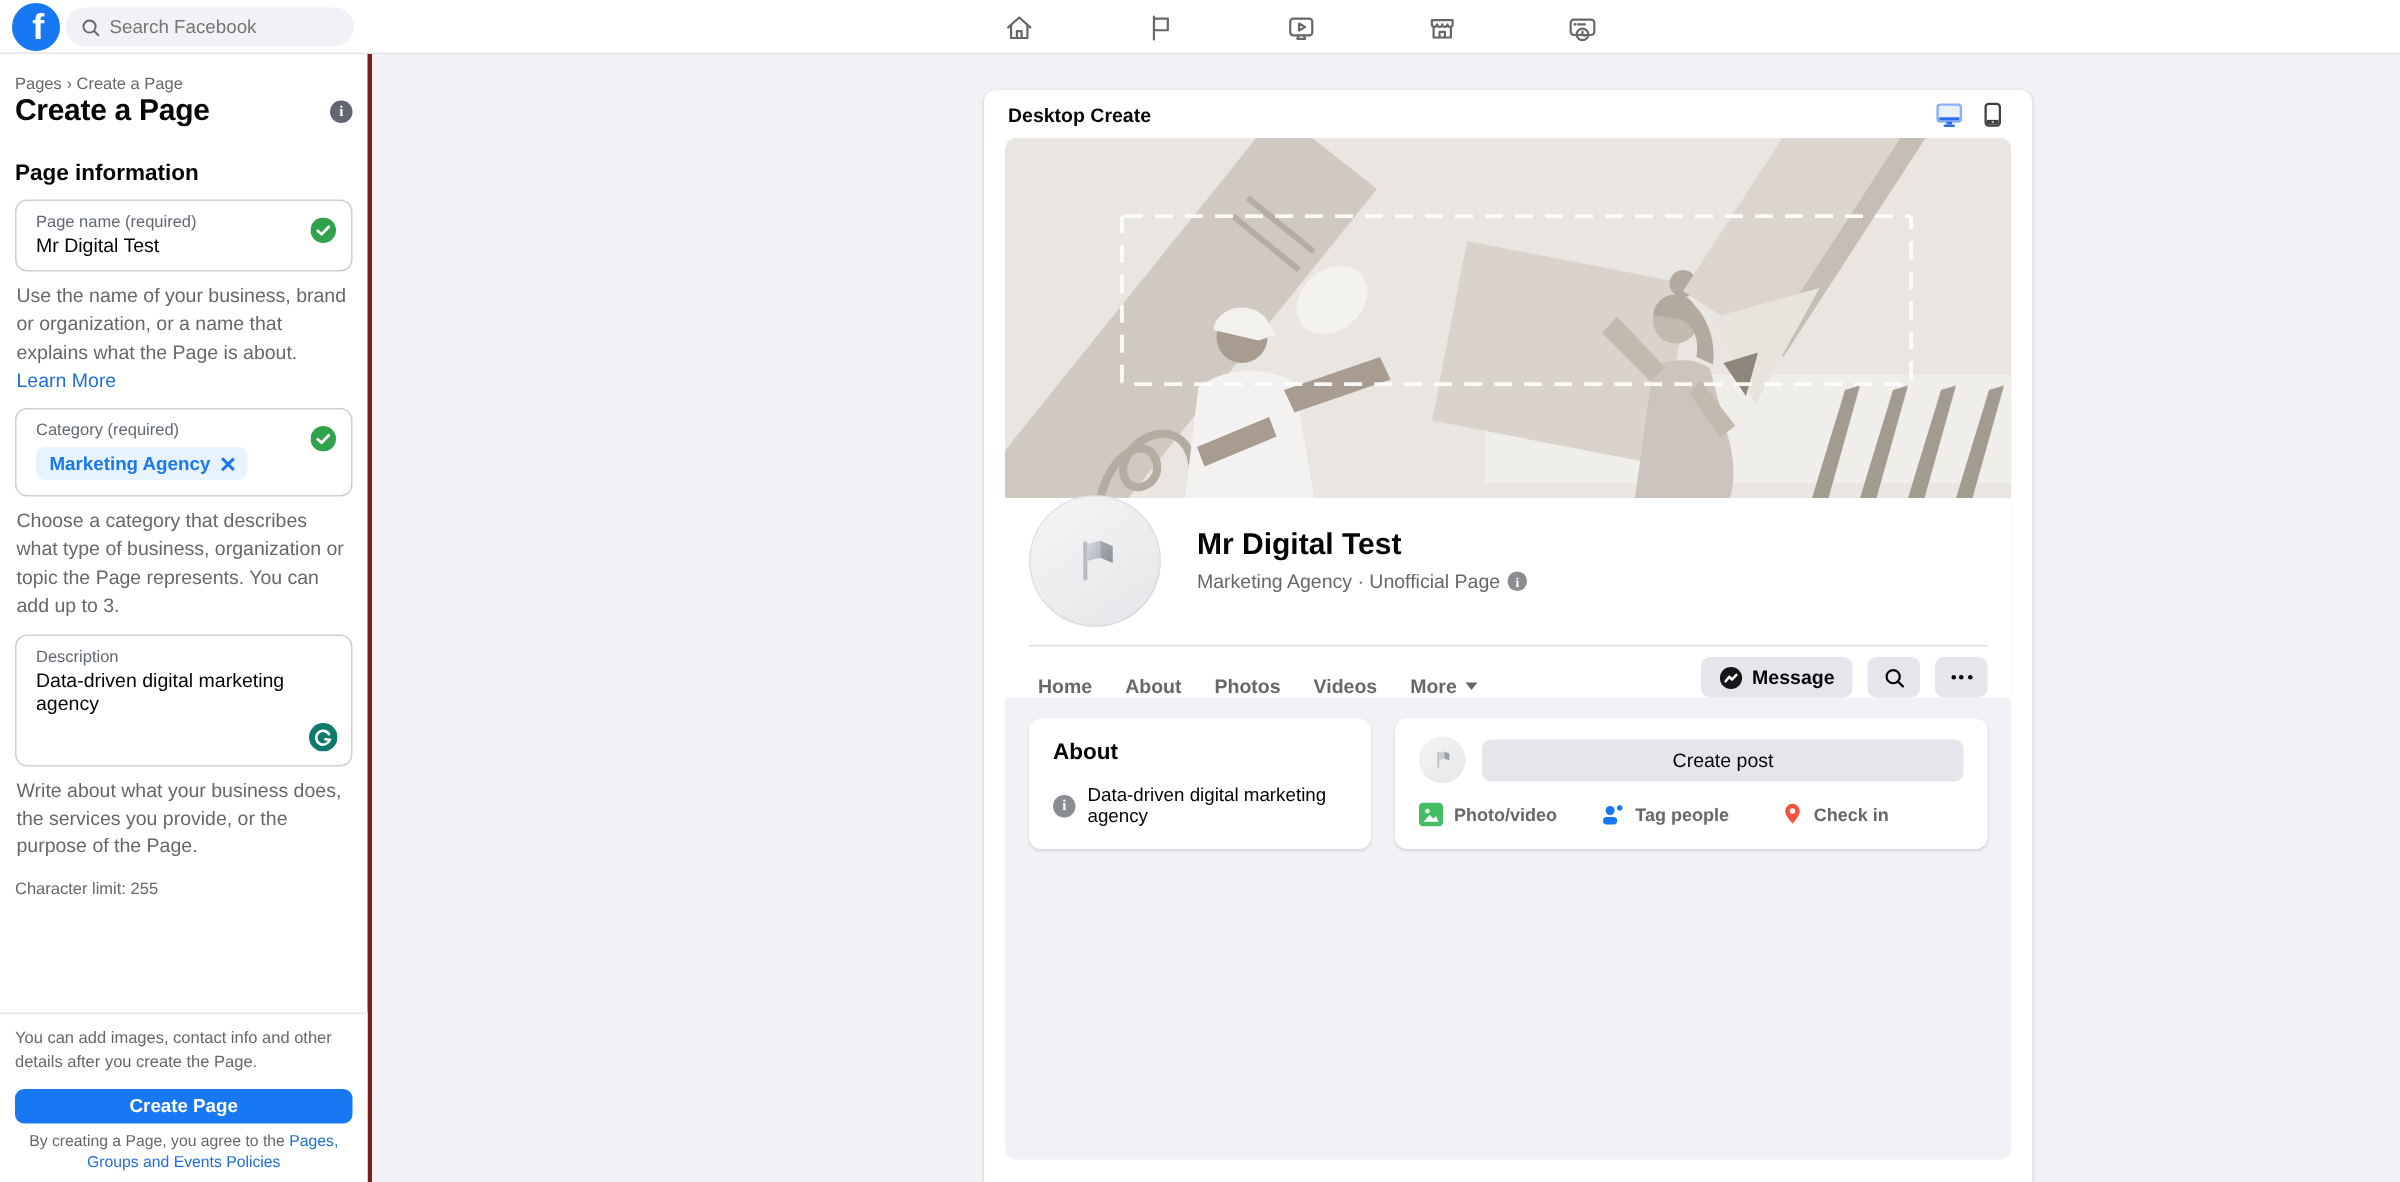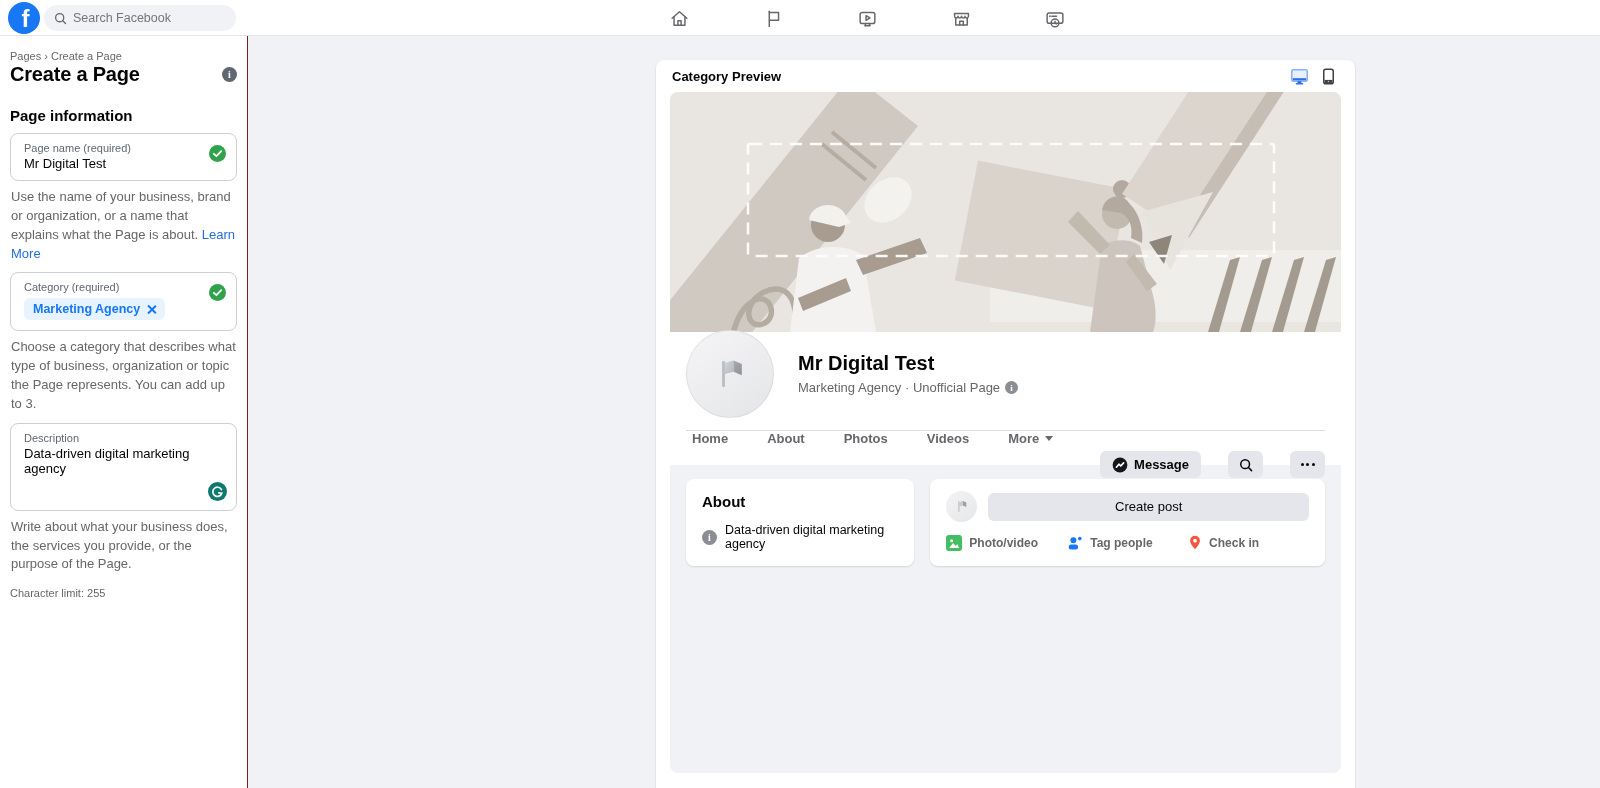--- a/index.html
+++ b/index.html
@@ -18,21 +18,21 @@
   .search-pill { position:absolute; left:44px; top:5px; width:192px; height:26px; border-radius:13px;
                  background:#f0f2f5; display:flex; align-items:center; padding:0 10px; gap:6px; }
   .search-pill input { border:none; outline:none; background:transparent; font-size:12.5px;
                        color:#65676b; width:140px; font-family:inherit; }
   .nav-icons { position:absolute; left:662px; top:0; height:36px; display:flex; gap:60px; align-items:center; }
   .nav-item { width:34px; height:30px; display:flex; align-items:center; justify-content:center; cursor:pointer; }
   .oicon { stroke:#65676b; fill:none; stroke-width:1.4; stroke-linecap:round; stroke-linejoin:round; }
 
   
   .sidebar { position:absolute; left:0; top:36px; width:248px; height:752px; background:#fff;
-             border-right:1px solid #7f1d1d; z-index:10; }
+             border-right:3px solid #7f1d1d; z-index:10; }
   .sb-body { padding:14px 10px 0 10px; }
   .breadcrumb { font-size:11px; color:#65676b; }
   .breadcrumb a { color:#65676b; text-decoration:none; cursor:pointer; }
   .title-row { display:flex; justify-content:space-between; align-items:flex-start; margin-top:1px; }
   .sb-title { font-size:20px; font-weight:700; letter-spacing:-0.2px; }
   .info-i { display:inline-flex; align-items:center; justify-content:center; border-radius:50%;
             background:#84878c; color:#fff; font-style:normal; cursor:pointer; flex:0 0 auto; }
   .info-i::before { content:"i"; font-weight:700; font-family:"Liberation Serif",serif; }
   .i-16 { width:15px; height:15px; font-size:10px; margin-top:4px; }
   .i-13 { width:13px; height:13px; font-size:9px; background:#8a8d91; }
@@ -72,21 +72,21 @@
   .page-card { background:#fff; border-radius:8px 8px 0 0; }
   .cover { height:240px; overflow:hidden; }
   .cover svg { display:block; width:100%; height:240px; }
   .profile-row { display:flex; padding:0 16px; align-items:flex-start; }
   .avatar { width:88px; height:88px; border-radius:50%; margin-top:-2px; flex:0 0 auto;
             background:linear-gradient(145deg,#f5f5f6,#e4e5e8); border:1px solid rgba(0,0,0,.06);
             display:flex; align-items:center; justify-content:center; }
   .page-id { margin-left:24px; padding-top:20px; }
   .page-name { font-size:20px; font-weight:700; }
   .page-subtitle { font-size:13px; color:#65676b; margin-top:5px; display:flex; align-items:center; gap:5px; }
-  .tabs-row { margin:12px 16px 0; border-top:1px solid #dadde1; height:35px; display:flex; align-items:flex-start;gap:17px; }
+  .tabs-row { margin:12px 16px 0; border-top:1px solid #dadde1; height:35px; display:flex; align-items:flex-end; }
   .tab { font-size:13px; font-weight:600; color:#65676b; padding:0 11px; cursor:pointer; display:flex; align-items:center; }
   .tab:first-child { padding-left:6px; }
   .caret { width:0; height:0; border-left:4px solid transparent; border-right:4px solid transparent;
            border-top:5px solid #65676b; margin-left:6px; display:inline-block; }
   .tabs-spacer { flex:1; }
   .gbtn { height:27px; border-radius:6px; background:#e4e6eb; display:flex; align-items:center;
           justify-content:center; cursor:pointer;margin-top:20px; }
   .message-btn { padding:0 12px; gap:6px; font-size:13px; font-weight:600; color:#050505; }
   .icon-btn { width:35px; margin-left:10px; }
   .dots { display:flex; gap:2.5px; }
@@ -204,25 +204,32 @@
       <div class="field-value">Data-driven digital marketing agency</div>
       <svg class="grammarly" viewBox="0 0 19 19">
         <circle cx="9.5" cy="9.5" r="9.5" fill="#0e7a6e"></circle>
         <path d="M13.4,7.5 A4.6,4.6 0 1 0 13.8,11.2 L10.9,10.9" stroke="#fff" stroke-width="1.7" fill="none" stroke-linecap="round"></path>
       </svg>
     </div>
     <div class="helper">Write about what your business does, the services you provide, or the purpose of the Page.</div>
     <div class="char-limit">Character limit: 255</div>
   </div>
 
+  <div class="sb-footer">
+    <div class="footer-note">You can add images, contact info and other details after you create the Page.</div>
+    <button class="create-btn">Create Page</button>
+    <div class="legal">
+      <span>By creating a Page, you agree to the </span><a>Pages, Groups and Events Policies</a>
+    </div>
+  </div>
 </div>
 
 <div class="panel">
   <div class="panel-header">
-    <div class="panel-title">Category Preview</div>
+    <div class="panel-title">Desktop Create</div>
     <div class="device-toggles">
       <svg width="21" height="21" viewBox="0 0 20 20">
         <rect x="2.6" y="3.6" width="14.8" height="10.8" rx="1.8" fill="#e8f0fe" stroke="#8ab0f8" stroke-width="1.5"></rect>
         <rect x="3.6" y="11.6" width="12.8" height="2" fill="#2d6ff2"></rect>
         <rect x="8.2" y="14.4" width="3.6" height="1.8" fill="#2d6ff2"></rect>
         <rect x="6.4" y="16.2" width="7.2" height="1.5" rx="0.7" fill="#2d6ff2"></rect>
       </svg>
       <svg width="19" height="21" viewBox="0 0 20 20">
         <rect x="5" y="2.4" width="10" height="15.2" rx="2.2" fill="#fff" stroke="#3e4042" stroke-width="1.6"></rect>
         <rect x="5.9" y="13.6" width="8.2" height="3.2" fill="#3e4042"></rect>

